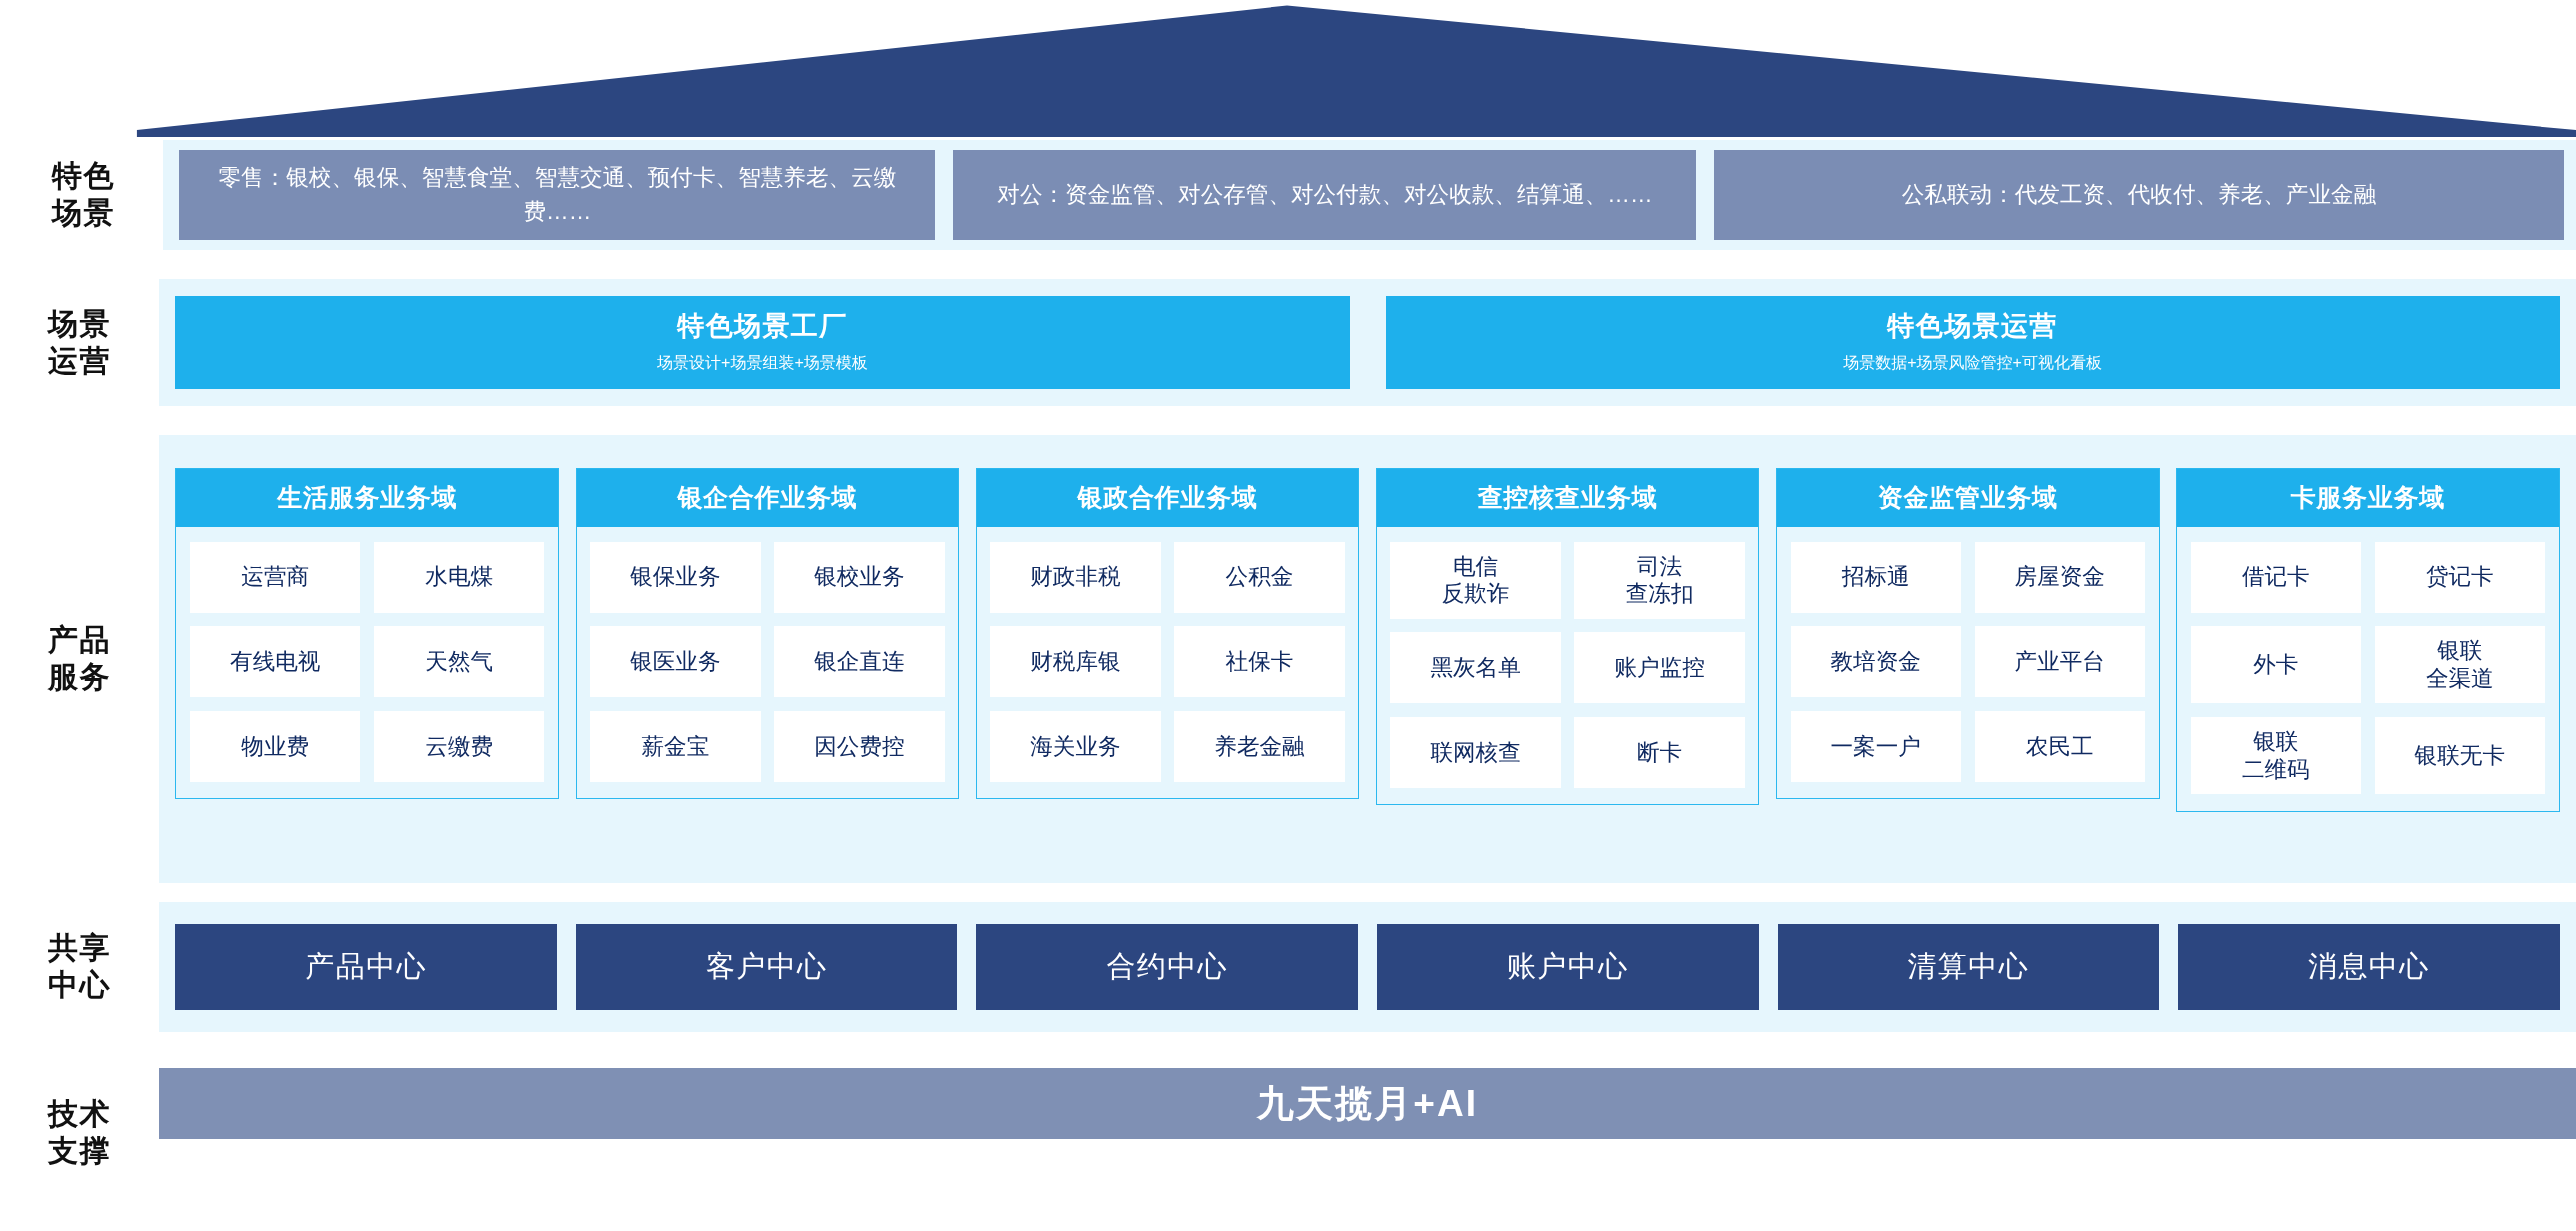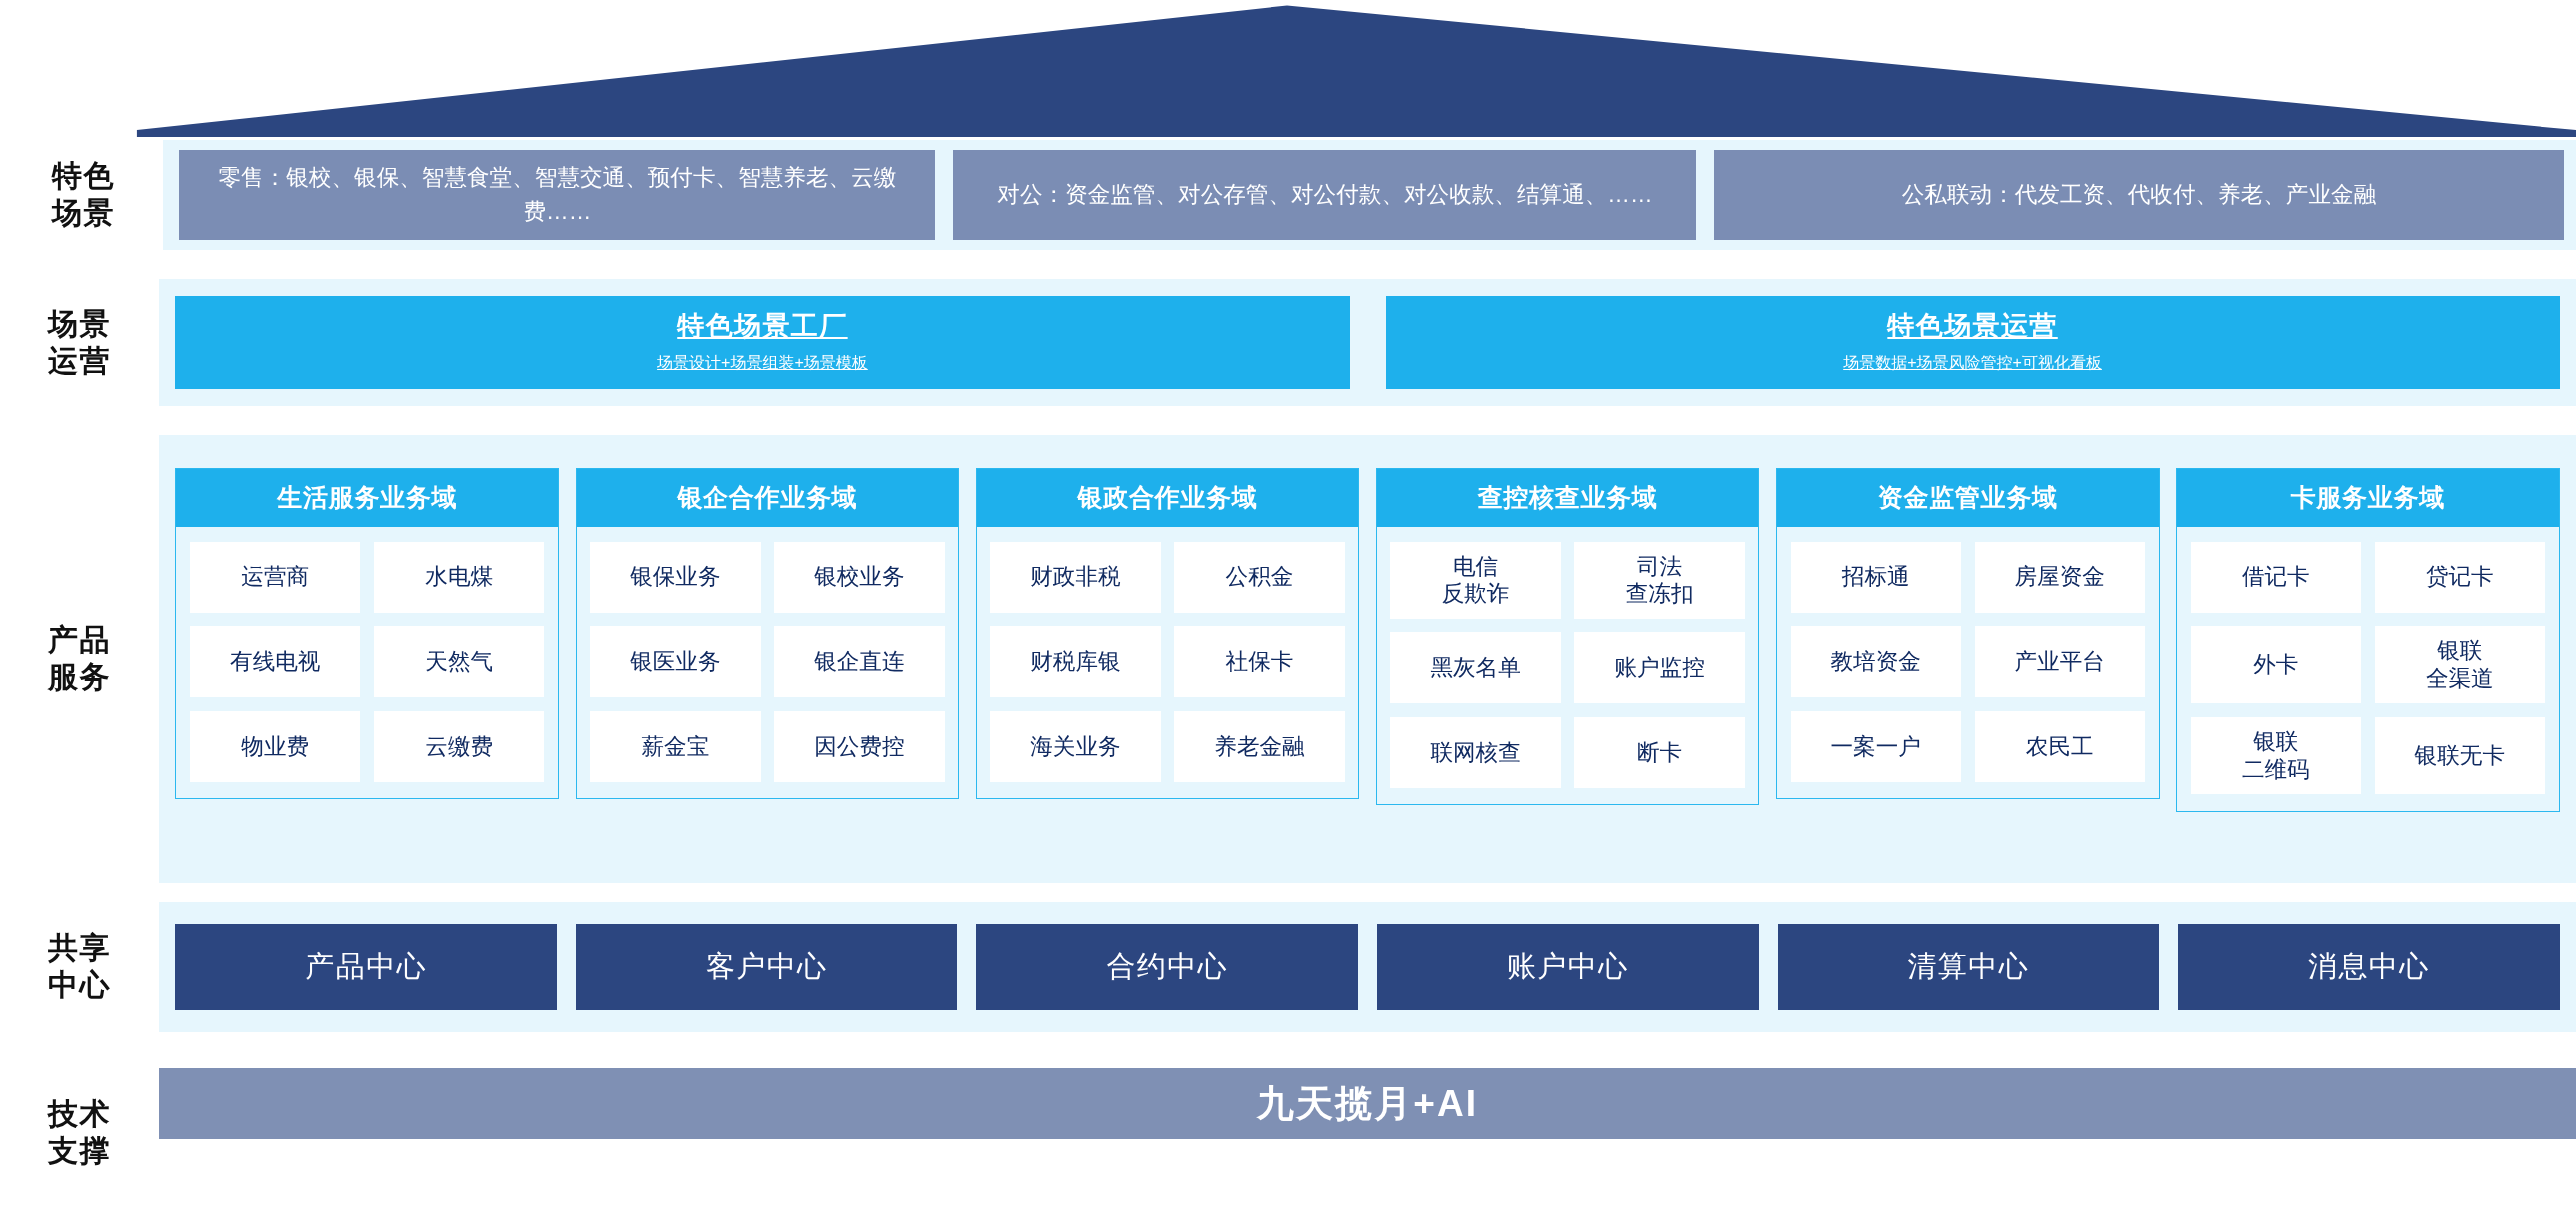--- a/index.html
+++ b/index.html
@@ -32,21 +32,21 @@
     text-align:center; font-size:22.6px; line-height:1.5; padding:11px 19px; font-weight:500;
   }
   .scene-box.w1 { flex:0 0 756px; }
   .scene-box.w2 { flex:0 0 743px; }
   .scene-box.w3 { flex:1 1 auto; }
 
   
   .ops-inner { display:flex; width:100%; padding:0 16.4px; gap:36px; }
   .ops-box {
     flex:1 1 0; background:#1eb0ec; color:#fff; text-align:center;
-    padding:12.3px 6.8px 15px; display:flex; flex-direction:column; justify-content:center; gap:9.6px;text-decoration:underline;
+    padding:12.3px 6.8px 15px; display:flex; flex-direction:column; justify-content:center; gap:9.6px;
   }
   .ops-title { font-size:27px; font-weight:bold; letter-spacing:1.4px; }
   .ops-sub { font-size:16px; font-weight:500; }
 
   
   .prod-inner { display:flex; width:100%; padding:0 16.4px; gap:16.4px; align-items:flex-start; }
   .domain { flex:1 1 0; border:1.4px solid #2bb8ef; background:#e6f6fd; display:flex; flex-direction:column; }
   .domain-head {
     background:#1eb0ec; color:#fff; font-size:25px; font-weight:bold; text-align:center;
     padding:12.3px 2.7px; letter-spacing:0.7px;

